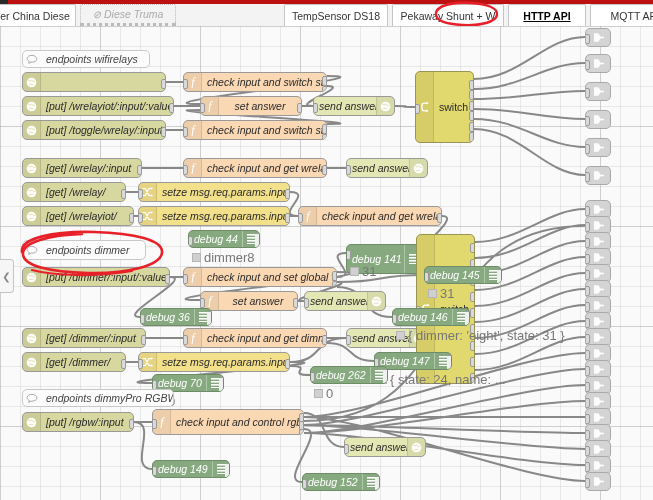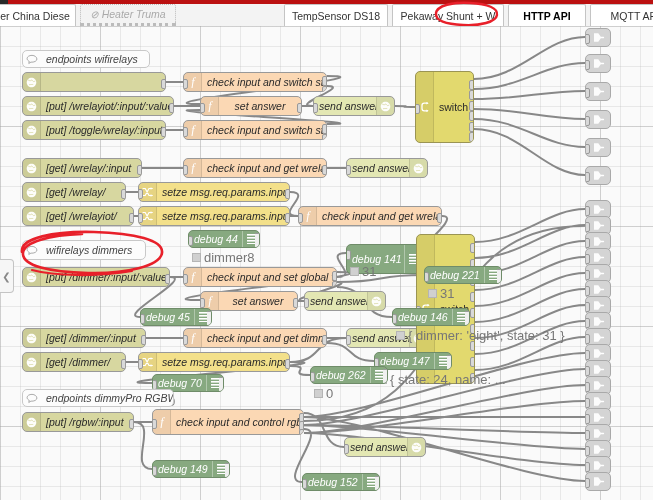--- a/index.html
+++ b/index.html
@@ -150,29 +150,29 @@
 <div id="topstrip">
   <div class="dark"></div>
 </div>
 
 <div id="tabbar">
     <div class="tab" style="left: -6px; width: 82px;">
       <span>er China Diese</span>
     </div>
     <div class="tab disabled" style="left: 80px; width: 96px;">
       <span class="ban">⊘</span>
-      <span>Heater Truma</span>
+      <span>Diese Truma</span>
     </div>
     <div class="tab" style="left: 284px; width: 104px;">
       <span>TempSensor DS18</span>
     </div>
     <div class="tab" style="left: 392px; width: 112px;">
       <span>Pekaway Shunt + W</span>
     </div>
-    <div class="tab active" style="left: 508px; width: 78px;">
+    <div class="tab active" style="left: 508px; width: 78px; text-decoration: underline;">
       <span>HTTP API</span>
     </div>
     <div class="tab" style="left: 590px; width: 90px;">
       <span>MQTT API</span>
     </div>
   </div>
 
 <div id="tab-highlight">
   <svg width="78" height="26" viewBox="0 0 78 26">
     <path d="M12 13 C12 4, 30 1, 46 2 C64 3, 74 7, 73 14 C72 21, 56 25, 39 24 C22 23, 11 20, 12 12 C13 6, 22 3, 34 2" fill="none" stroke="#e8202a" stroke-width="2.4" stroke-linecap="round"></path>
@@ -371,21 +371,21 @@
           </svg>
         </span>
         <span class="port in" style="top: 6px;"></span>
       </div>
       <div class="node n-comment" style="left: 22px; top: 214px; width: 124px; height: 20px;">
         <span class="cbubble">
           <svg width="12" height="11" viewBox="0 0 13 11">
             <path d="M6.5 1C3.5 1 1.2 2.5 1.2 4.5c0 1.2.9 2.3 2.3 2.9L3 9.8l2.4-1.5c.35.05.72.08 1.1.08 3 0 5.3-1.5 5.3-3.4S9.5 1 6.5 1z" fill="none" stroke="#999" stroke-width=".9"></path>
           </svg>
         </span>
-        <span class="lbl">wifirelays dimmers</span>
+        <span class="lbl">endpoints dimmer</span>
       </div>
       <div class="node n-debug" style="left: 188px; top: 204px; width: 72px; height: 18px;">
         <span class="lbl" style="flex: 1 1 0%; text-align: center;">debug 44</span>
         <span class="dbgicon">
           <i></i>
         </span>
         <span class="dbgtoggle"></span>
         <span class="port in" style="top: 5px;"></span>
       </div>
       <div class="status" style="left: 192px; top: 224px;">
@@ -429,21 +429,21 @@
         <span class="icell right">
           <svg width="11" height="11" viewBox="0 0 12 12">
             <path d="M6 .8c2.9 0 5.2 2.3 5.2 5.2S8.9 11.2 6 11.2 .8 8.9 .8 6 3.1 .8 6 .8z" fill="#fff" opacity=".95"></path>
             <path d="M2.4 3.3c1 .3 1.3 1 2.2.8.9-.2 1.1-1 2-.6.9.4.6 1.4 1.6 1.5.9.1 1.2-.6 1.8-.2" stroke="#d7d7a0" stroke-width=".9" fill="none"></path>
             <path d="M3.4 8.4c1-.5 1.6.2 2.4-.2.8-.4 1.3.3 2.1-.1" stroke="#d7d7a0" stroke-width=".9" fill="none"></path>
           </svg>
         </span>
         <span class="port in" style="top: 6px;"></span>
       </div>
       <div class="node n-debug" style="left: 140px; top: 282px; width: 72px; height: 18px;">
-        <span class="lbl" style="flex: 1 1 0%; text-align: center;">debug 45</span>
+        <span class="lbl" style="flex: 1 1 0%; text-align: center;">debug 36</span>
         <span class="dbgicon">
           <i></i>
         </span>
         <span class="dbgtoggle"></span>
         <span class="port in" style="top: 5px;"></span>
       </div>
       <div class="node n-http" style="left: 22px; top: 302px; width: 124px; height: 20px;">
         <span class="icell">
           <svg width="11" height="11" viewBox="0 0 12 12">
             <path d="M6 .8c2.9 0 5.2 2.3 5.2 5.2S8.9 11.2 6 11.2 .8 8.9 .8 6 3.1 .8 6 .8z" fill="#fff" opacity=".95"></path>
@@ -536,21 +536,21 @@
         <span class="port out" style="top: 24.25px;"></span>
         <span class="port out" style="top: 40.5px;"></span>
         <span class="port out" style="top: 56.75px;"></span>
         <span class="port out" style="top: 73px;"></span>
         <span class="port out" style="top: 89.25px;"></span>
         <span class="port out" style="top: 105.5px;"></span>
         <span class="port out" style="top: 121.75px;"></span>
         <span class="port out" style="top: 138px;"></span>
       </div>
       <div class="node n-debug" style="left: 424px; top: 240px; width: 78px; height: 18px;">
-        <span class="lbl" style="flex: 1 1 0%; text-align: center;">debug 221</span>
+        <span class="lbl" style="flex: 1 1 0%; text-align: center;">debug 145</span>
         <span class="dbgicon">
           <i></i>
         </span>
         <span class="dbgtoggle"></span>
         <span class="port in" style="top: 5px;"></span>
       </div>
       <div class="status" style="left: 428px; top: 260px;">
         <span class="dot"></span>
         <span>31</span>
       </div>

